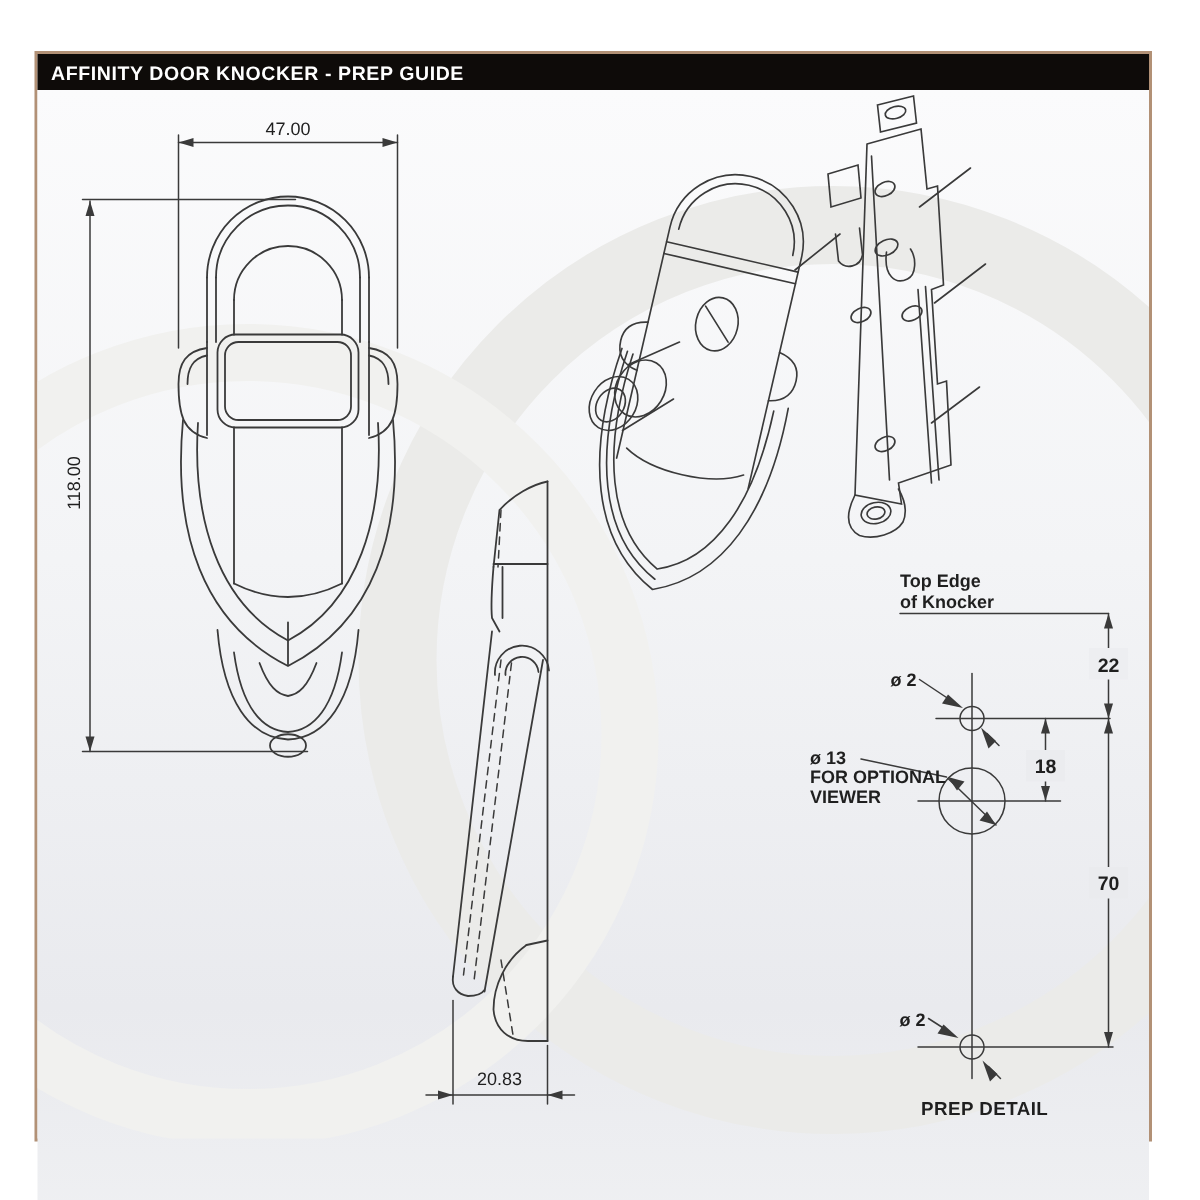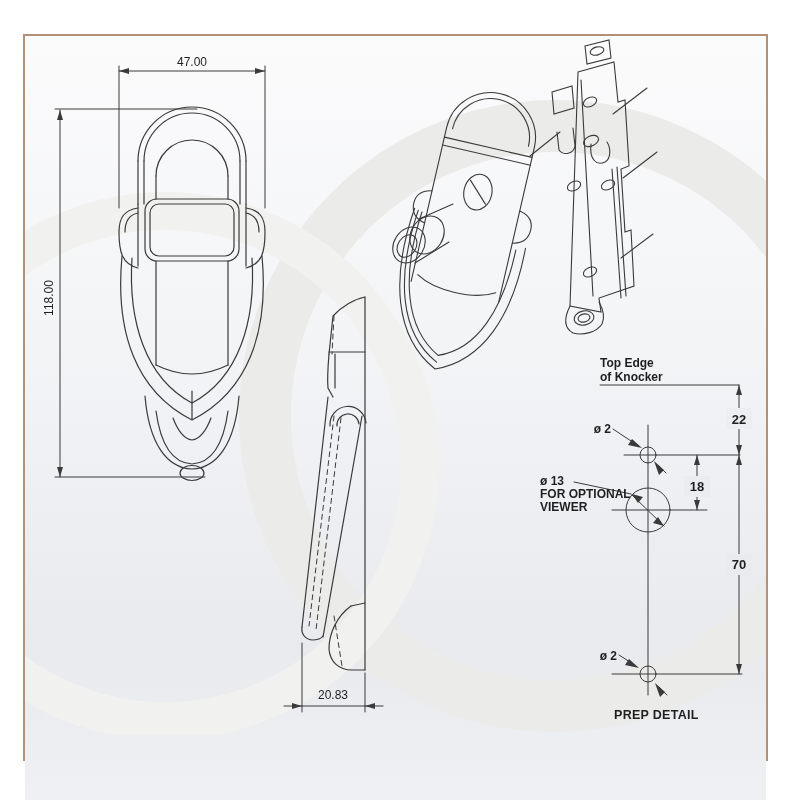--- a/index.html
+++ b/index.html
@@ -17,20 +17,23 @@
   .dim-t{font-size:12px;font-weight:400;}
   .pd-t{font-size:12px;font-weight:700;}
   .pd-num{font-size:13px;font-weight:700;}
   .pd-title{font-size:12.5px;font-weight:700;letter-spacing:.3px;}
 </style>
 </head>
 <body>
 
 <div class="page">
   <div class="doc-frame">
+    <div class="doc-header">
+      <span>AFFINITY DOOR KNOCKER - PREP GUIDE</span>
+    </div>
     <div class="doc-content">
       <svg width="741" height="699" viewBox="0 0 741 699" xmlns="http://www.w3.org/2000/svg">
 
         <g opacity="1">
           <circle cx="530" cy="380" r="290" fill="none" stroke="#ebebe9" stroke-width="52"></circle>
           <circle cx="140" cy="430" r="255" fill="none" stroke="#f1f1ef" stroke-width="38"></circle>
         </g>
 
         <g stroke="#3a3a3a" stroke-width="1.2" fill="none" stroke-linecap="round">
 

